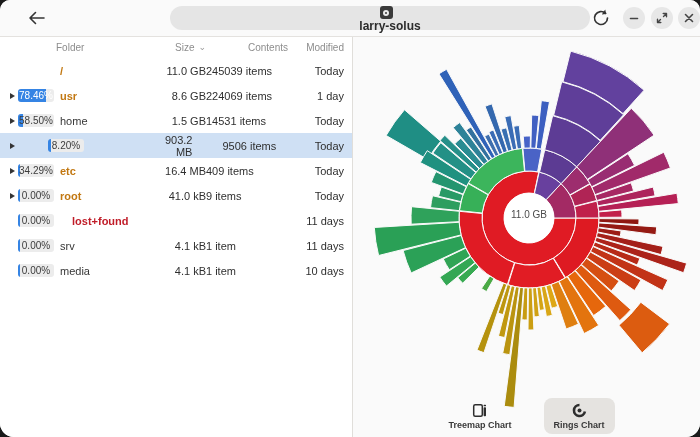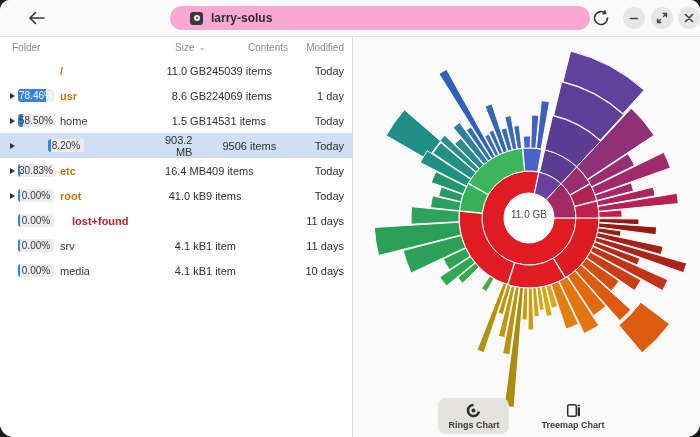--- a/index.html
+++ b/index.html
@@ -1,33 +1,33 @@
 <!DOCTYPE html>
 <html><head>
 <meta charset="utf-8">
 <style>
   html,body{margin:0;padding:0;background:#1a1a1a;font-family:"Liberation Sans",sans-serif;}
   .window{position:relative;width:700px;height:437px;background:#fafafa;border-radius:10px 10px 14px 14px;overflow:hidden;}
   
   .headerbar{position:absolute;left:0;top:0;width:700px;height:36px;background:#fafafa;border-bottom:1px solid #e4e2df;}
   .back-btn{position:absolute;left:24px;top:6px;width:26px;height:24px;border:none;background:transparent;cursor:pointer;padding:0;}
-  .title-pill{position:absolute;left:170px;top:6px;width:420px;height:24px;background:#f9a8d4;border-radius:13px;display:flex;align-items:center;padding-left:20px;box-sizing:border-box;}
+  .title-pill{position:absolute;left:170px;top:6px;width:420px;height:24px;background:#e5e5e5;border-radius:13px;display:flex;align-items:center;padding-left:20px;box-sizing:border-box;flex-direction:column;}
   .drive-icon{width:13px;height:13px;background:#3a3a3a;border-radius:3px;position:relative;margin-right:8px;flex:0 0 auto;}
   .drive-icon:before{content:"";position:absolute;left:3.5px;top:3.5px;width:6px;height:6px;border-radius:50%;background:#ebebeb;}
   .drive-icon:after{content:"";position:absolute;left:5.5px;top:5.5px;width:2px;height:2px;border-radius:50%;background:#3a3a3a;}
   .title-text{font-size:12px;font-weight:700;color:#2b2b2b;}
   .refresh-btn{position:absolute;left:588px;top:5px;width:26px;height:26px;border:none;background:transparent;cursor:pointer;padding:0;}
   .win-btn{position:absolute;top:7px;width:22px;height:22px;border:none;border-radius:50%;background:#e7e7e7;cursor:pointer;padding:0;}
   .win-min{left:623px;}.win-restore{left:651px;}.win-close{left:678px;}
   
   .content{position:absolute;top:37px;left:0;width:700px;height:400px;}
   .left-panel{position:absolute;left:0;top:0;width:352px;height:400px;background:#ffffff;}
   .right-panel{position:absolute;left:352px;top:0;width:348px;height:400px;background:#fafafa;border-left:1px solid #e0deda;box-sizing:border-box;}
   
-  .cols-header{display:flex;align-items:center;height:20px;padding:0 8px 0 12px;color:#8d8d8d;font-size:10px;}
+  .cols-header{display:flex;align-items:center;height:20px;padding:0 8px 0 12px;color:#8d8d8d;font-size:10px;margin-left:44px;}
   .ch-folder{flex:1;text-align:left;cursor:pointer;}
   .ch-size{width:72px;text-align:right;cursor:pointer;}
   .ch-contents{width:82px;text-align:right;cursor:pointer;}
   .ch-modified{width:56px;text-align:right;cursor:pointer;}
   .sort-chevron{display:inline-block;margin-left:4px;color:#9a9a9a;font-size:9px;transform:translateY(-1px);}
   .rows{position:absolute;top:21px;left:0;right:0;}
   .row{display:flex;align-items:center;height:25px;padding:0 8px 0 6px;font-size:11px;color:#2f2f2f;cursor:pointer;}
   .row.selected{background:#cfe0f4;gap:30px;}
   .cell-exp{width:12px;display:flex;justify-content:center;align-items:center;flex:0 0 auto;}
   .tri{width:0;height:0;border-left:5px solid #343434;border-top:3.5px solid transparent;border-bottom:3.5px solid transparent;}
@@ -149,21 +149,21 @@
             <span class="cell-size">903.2 MB</span>
             <span class="cell-contents">9506 items</span>
             <span class="cell-modified">Today</span>
           </div>
           <div class="row">
             <span class="cell-exp">
               <span class="tri"></span>
             </span>
             <span class="cell-badge">
               <span class="badge-fill" style="width: 2px;"></span>
-              <span class="badge-text">30.83%</span>
+              <span class="badge-text">34.29%</span>
             </span>
             <span class="cell-name name-orange">etc</span>
             <span class="cell-size">16.4 MB</span>
             <span class="cell-contents">409 items</span>
             <span class="cell-modified">Today</span>
           </div>
           <div class="row">
             <span class="cell-exp">
               <span class="tri"></span>
             </span>
@@ -287,32 +287,32 @@
           <path d="M 241.98 204.37 L 330.59 235.74 A 164 164 0 0 0 333.65 226.20 L 243.29 200.29 A 70 70 0 0 1 241.98 204.37 Z" fill="#ac231a" stroke="#fafafa" stroke-width="1" stroke-linejoin="round"></path>
           <path d="M 243.45 199.71 L 308.02 217.61 A 137 137 0 0 0 310.01 209.48 L 244.47 195.55 A 70 70 0 0 1 243.45 199.71 Z" fill="#a42019" stroke="#fafafa" stroke-width="1" stroke-linejoin="round"></path>
           <path d="M 244.59 194.96 L 267.13 199.54 A 93 93 0 0 0 268.09 193.94 L 245.32 190.74 A 70 70 0 0 1 244.59 194.96 Z" fill="#9d1d16" stroke="#fafafa" stroke-width="1" stroke-linejoin="round"></path>
           <path d="M 245.40 190.14 L 302.90 197.71 A 128 128 0 0 0 303.69 189.93 L 245.83 185.88 A 70 70 0 0 1 245.40 190.14 Z" fill="#951a13" stroke="#fafafa" stroke-width="1" stroke-linejoin="round"></path>
           <path d="M 245.87 185.27 L 285.79 187.72 A 110 110 0 0 0 286.00 181.96 L 246.00 181.61 A 70 70 0 0 1 245.87 185.27 Z" fill="#8f1811" stroke="#fafafa" stroke-width="1" stroke-linejoin="round"></path>
           <circle cx="176" cy="181" r="25" fill="#ffffff"></circle>
         </svg>
       <div class="center-label">11.0 GB</div>
 
       <div class="chart-buttons">
-        <button class="chart-btn active">
-          <svg width="15" height="15" viewBox="0 0 15 15" class="icon-dark">
-            <path d="M7.5 2 A5.5 5.5 0 1 0 12.9 8.5" stroke="#2e2e2e" stroke-width="2.6" fill="none"></path>
-            <circle cx="7.5" cy="7.5" r="2" fill="#2e2e2e"></circle>
-          </svg>
-          <span class="chart-btn-label">Rings Chart</span>
-        </button>
         <button class="chart-btn">
           <svg width="15" height="15" viewBox="0 0 15 15" class="icon-dark">
             <rect x="1.7" y="1.7" width="8.6" height="11.6" rx="1.5" fill="none" stroke="#2e2e2e" stroke-width="1.5"></rect>
             <rect x="11.6" y="4.2" width="2.4" height="9.1" rx="0.8" fill="#2e2e2e"></rect>
             <rect x="11.6" y="1.7" width="2.4" height="1.6" rx="0.6" fill="#2e2e2e"></rect>
           </svg>
           <span class="chart-btn-label">Treemap Chart</span>
         </button>
+        <button class="chart-btn active">
+          <svg width="15" height="15" viewBox="0 0 15 15" class="icon-dark">
+            <path d="M7.5 2 A5.5 5.5 0 1 0 12.9 8.5" stroke="#2e2e2e" stroke-width="2.6" fill="none"></path>
+            <circle cx="7.5" cy="7.5" r="2" fill="#2e2e2e"></circle>
+          </svg>
+          <span class="chart-btn-label">Rings Chart</span>
+        </button>
       </div>
     </div>
 
   </div>
 </div>
 
 </body></html>

